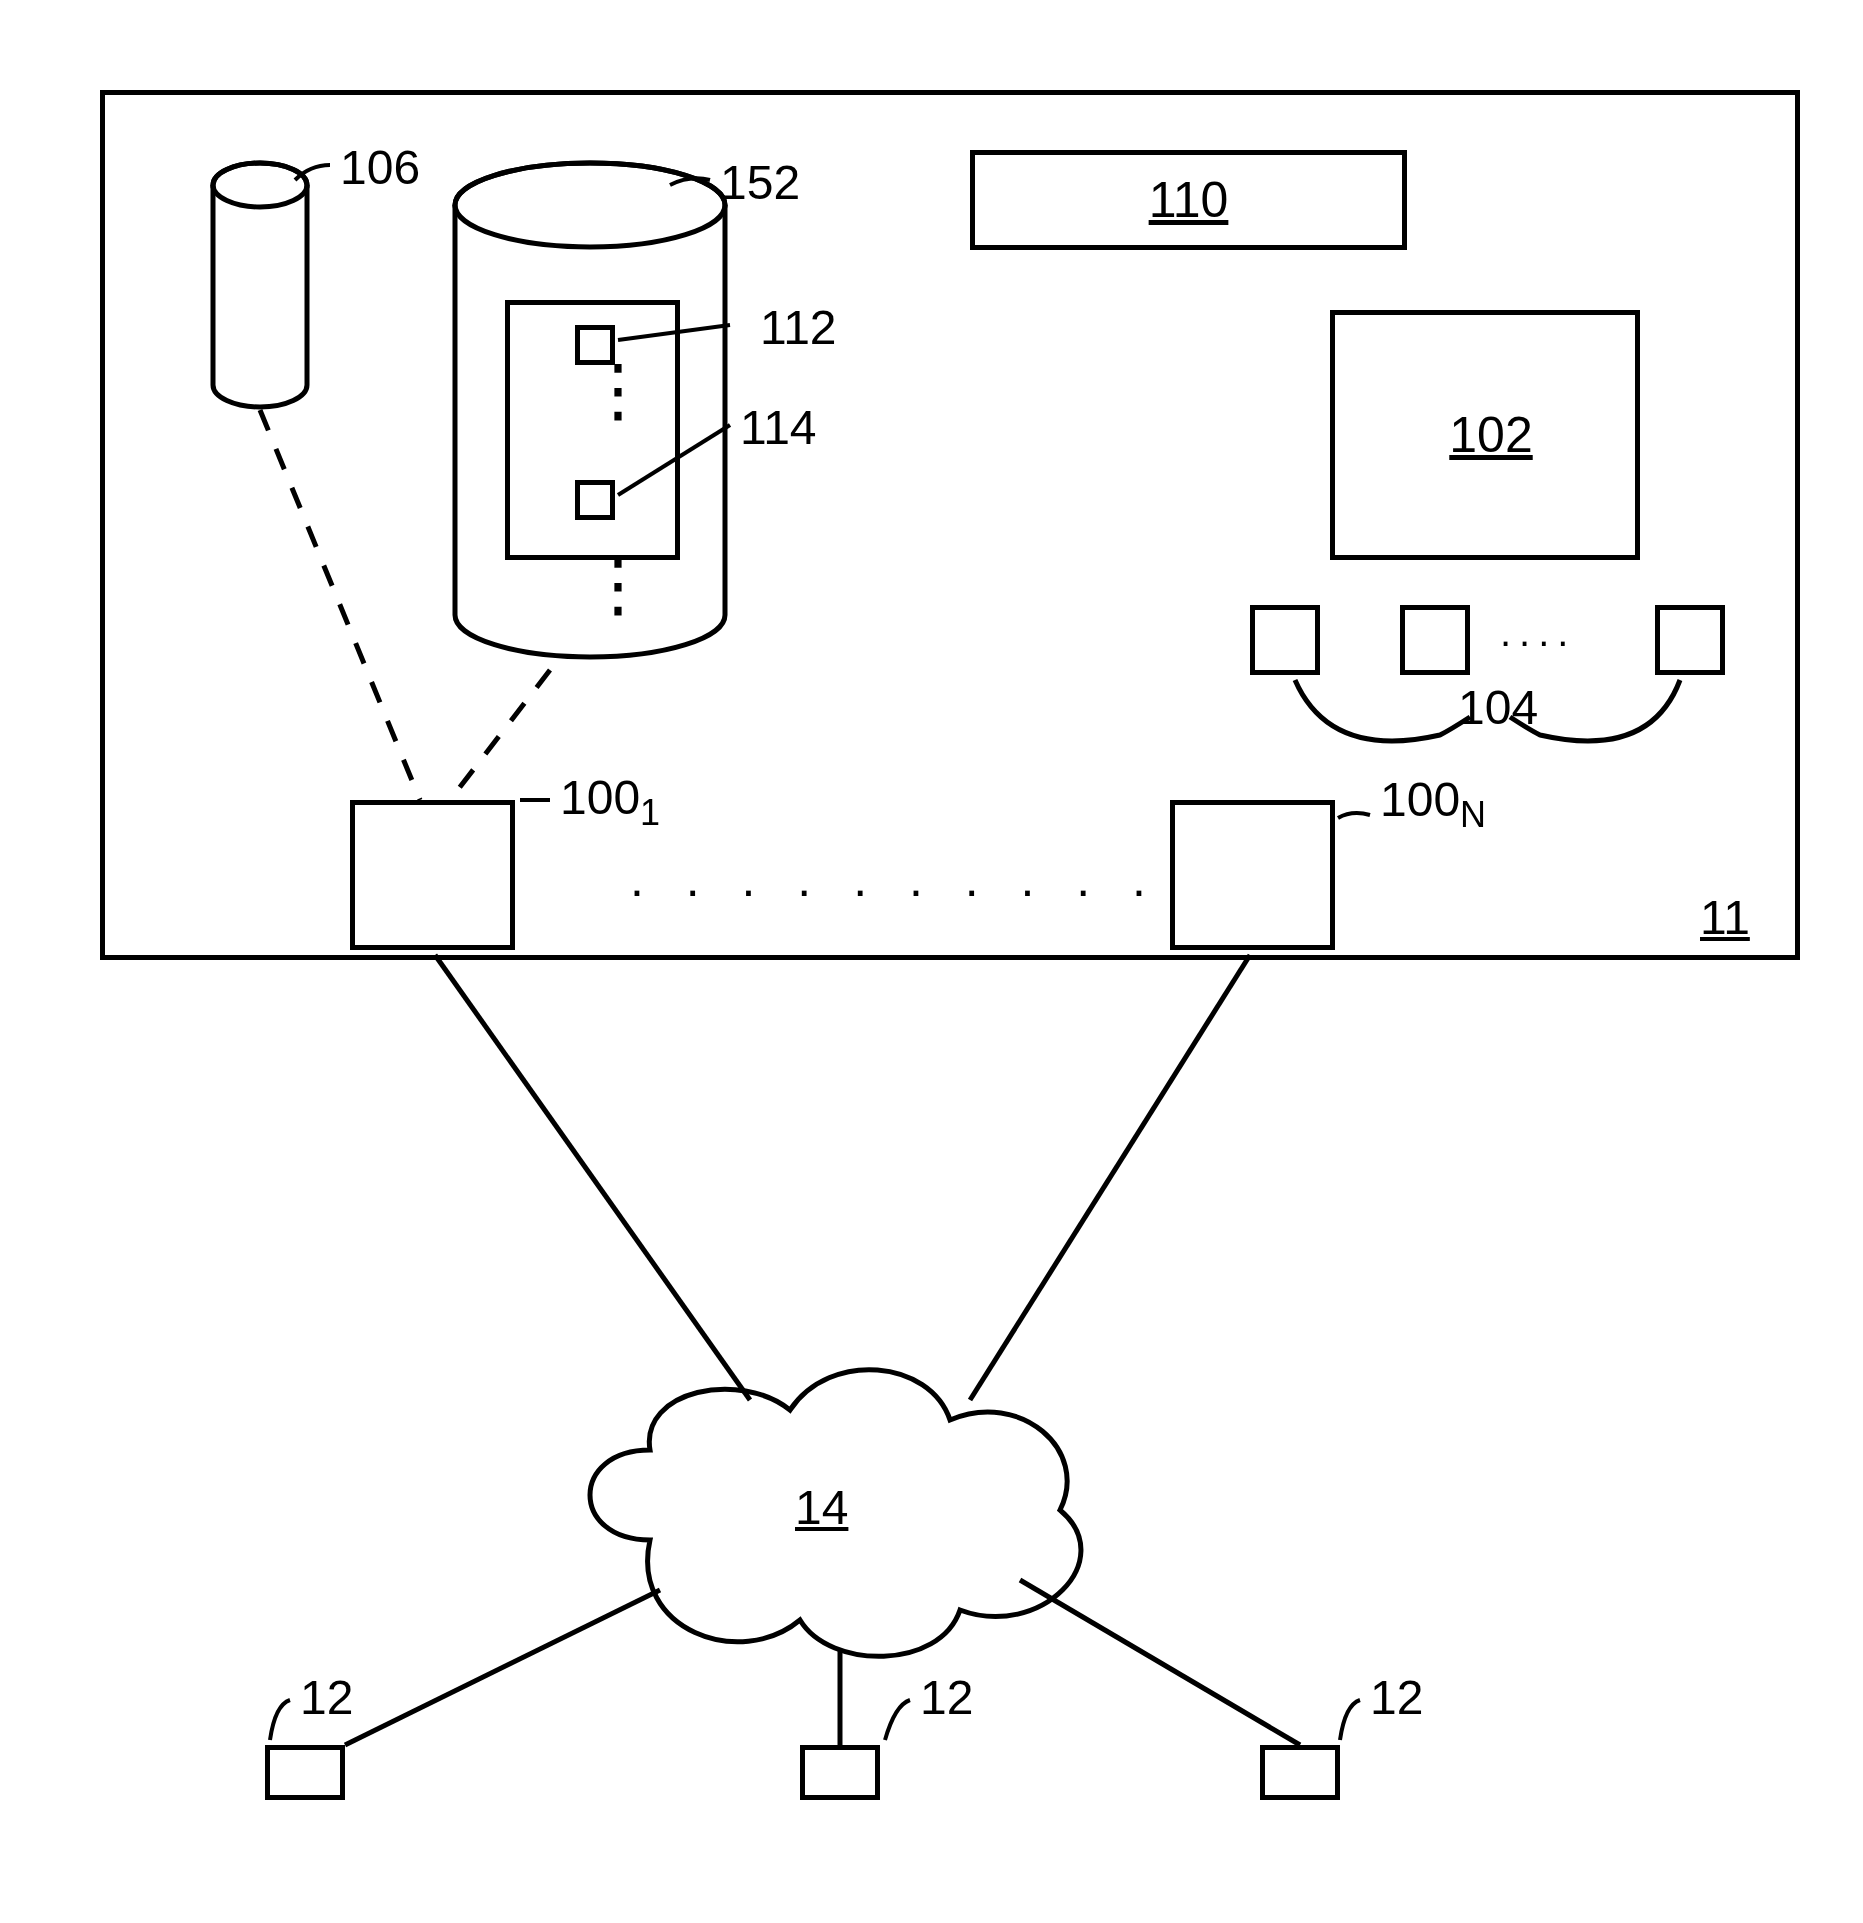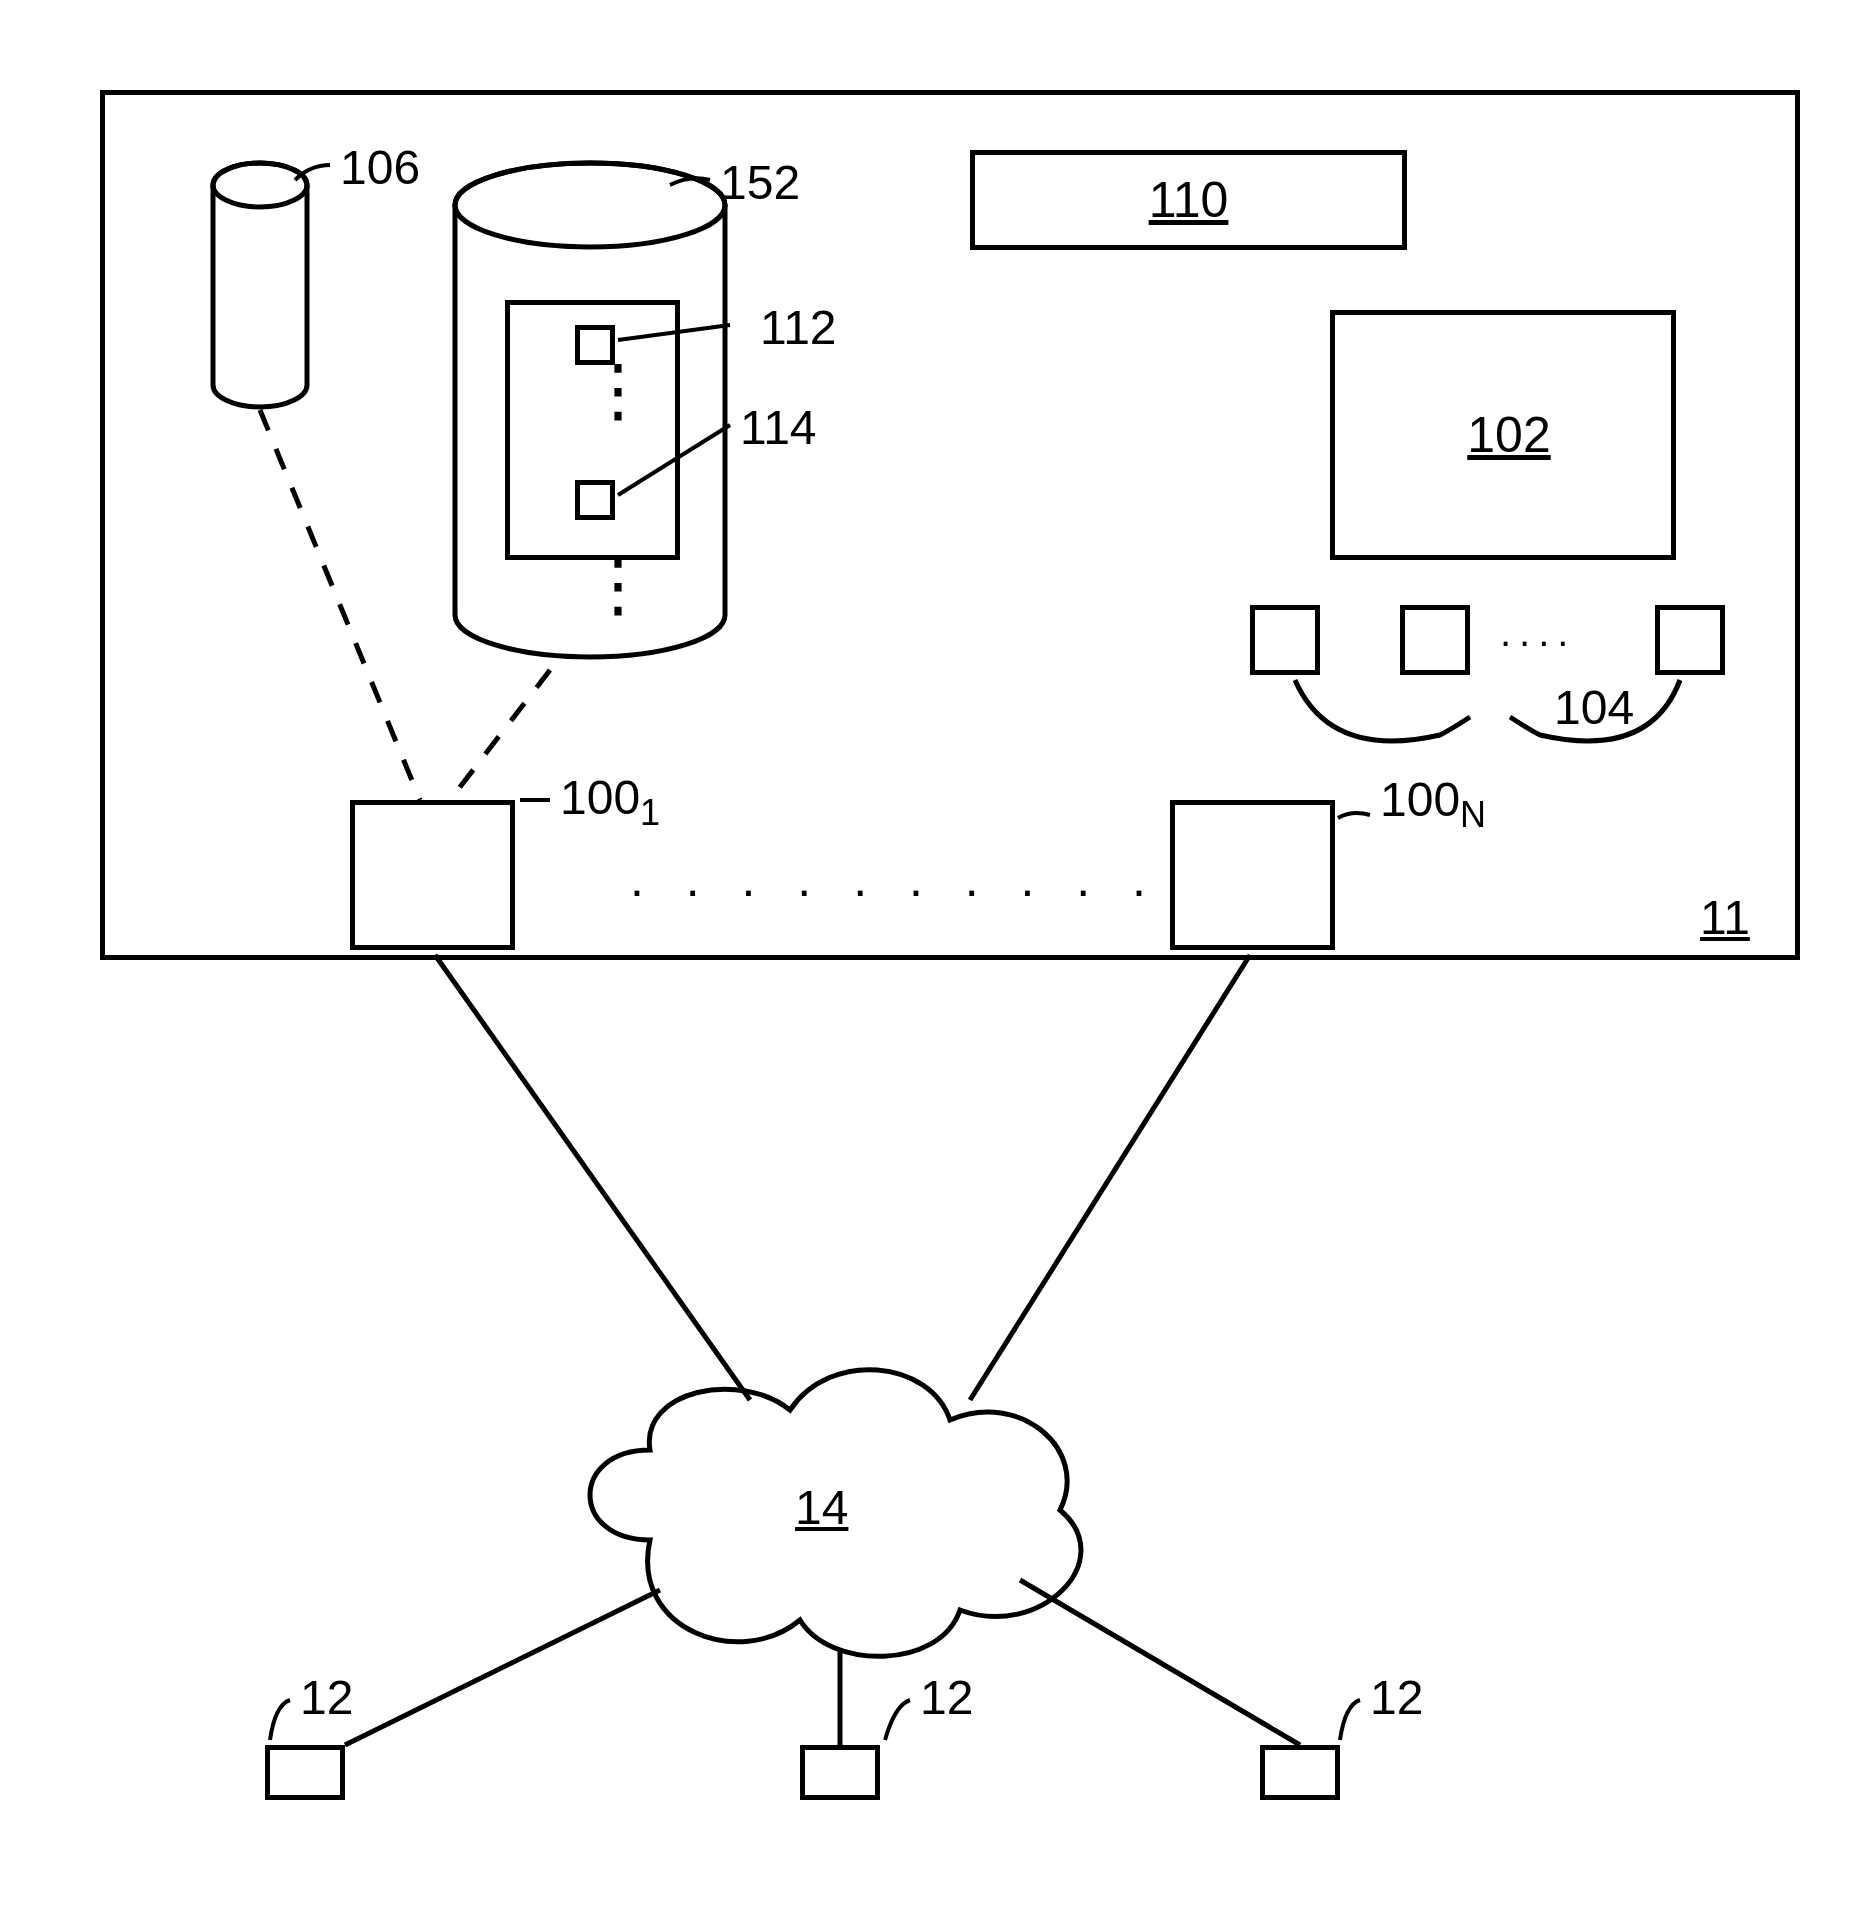--- a/index.html
+++ b/index.html
@@ -5,21 +5,21 @@
 * { margin: 0; padding: 0; box-sizing: border-box; }
 body { background: #fff; font-family: Arial, sans-serif; }
 .canvas { position: relative; width: 1863px; height: 1923px; }
 .outer-box { position: absolute; left: 100px; top: 90px; width: 1700px; height: 870px; border: 5px solid #000; }
 .cyl-106 { position: absolute; left: 210px; top: 160px; width: 100px; height: 250px; }
 .cyl-108 { position: absolute; left: 450px; top: 160px; width: 280px; height: 500px; }
 .inner-box-108 { position: absolute; left: 505px; top: 300px; width: 175px; height: 260px; border: 5px solid #000; }
 .small-sq-112 { position: absolute; left: 575px; top: 325px; width: 40px; height: 40px; border: 5px solid #000; }
 .small-sq-114 { position: absolute; left: 575px; top: 480px; width: 40px; height: 40px; border: 5px solid #000; }
 .box-110 { position: absolute; left: 970px; top: 150px; width: 437px; height: 100px; border: 5px solid #000; display: flex; align-items: center; justify-content: center; }
-.box-102 { position: absolute; left: 1330px; top: 310px; width: 346px; height: 250px; border: 5px solid #000; display: flex; align-items: center; justify-content: center; padding-left: 12px; }
+.box-102 { position: absolute; left: 1330px; top: 310px; width: 310px; height: 250px; border: 5px solid #000; display: flex; align-items: center; justify-content: center; padding-left: 12px; }
 .sq-104-1 { position: absolute; left: 1250px; top: 605px; width: 70px; height: 70px; border: 5px solid #000; }
 .sq-104-2 { position: absolute; left: 1400px; top: 605px; width: 70px; height: 70px; border: 5px solid #000; }
 .sq-104-3 { position: absolute; left: 1655px; top: 605px; width: 70px; height: 70px; border: 5px solid #000; }
 .box-100-1 { position: absolute; left: 350px; top: 800px; width: 165px; height: 150px; border: 5px solid #000; }
 .box-100-n { position: absolute; left: 1170px; top: 800px; width: 165px; height: 150px; border: 5px solid #000; }
 .cloud { position: absolute; left: 560px; top: 1340px; width: 540px; height: 330px; }
 .client-1 { position: absolute; left: 265px; top: 1745px; width: 80px; height: 55px; border: 5px solid #000; }
 .client-2 { position: absolute; left: 800px; top: 1745px; width: 80px; height: 55px; border: 5px solid #000; }
 .client-3 { position: absolute; left: 1260px; top: 1745px; width: 80px; height: 55px; border: 5px solid #000; }
 .lbl { position: absolute; font-size: 48px; font-weight: 400; }
@@ -70,21 +70,21 @@
   </svg>
 
   <div class="client-1"></div>
   <div class="client-2"></div>
   <div class="client-3"></div>
 
   <span class="lbl" style="left:340px; top:140px">106</span>
   <span class="lbl" style="left:720px; top:155px">152</span>
   <span class="lbl" style="left:760px; top:300px">112</span>
   <span class="lbl" style="left:740px; top:400px">114</span>
-  <span class="lbl" style="left:1554px; top:680px">104</span>
+  <span class="lbl" style="left:1458px; top:680px">104</span>
   <span class="lbl" style="left:560px; top:770px">
     <span>100</span><span class="sub">1</span>
   </span>
   <span class="lbl" style="left:1380px; top:772px">
     <span>100</span><span class="sub">N</span>
   </span>
   <span class="lbl lbl-u" style="left:1700px; top:890px">11</span>
   <span class="lbl lbl-u" style="left:795px; top:1480px; font-size:48px">14</span>
   <span class="lbl" style="left:300px; top:1670px">12</span>
   <span class="lbl" style="left:920px; top:1670px">12</span>

